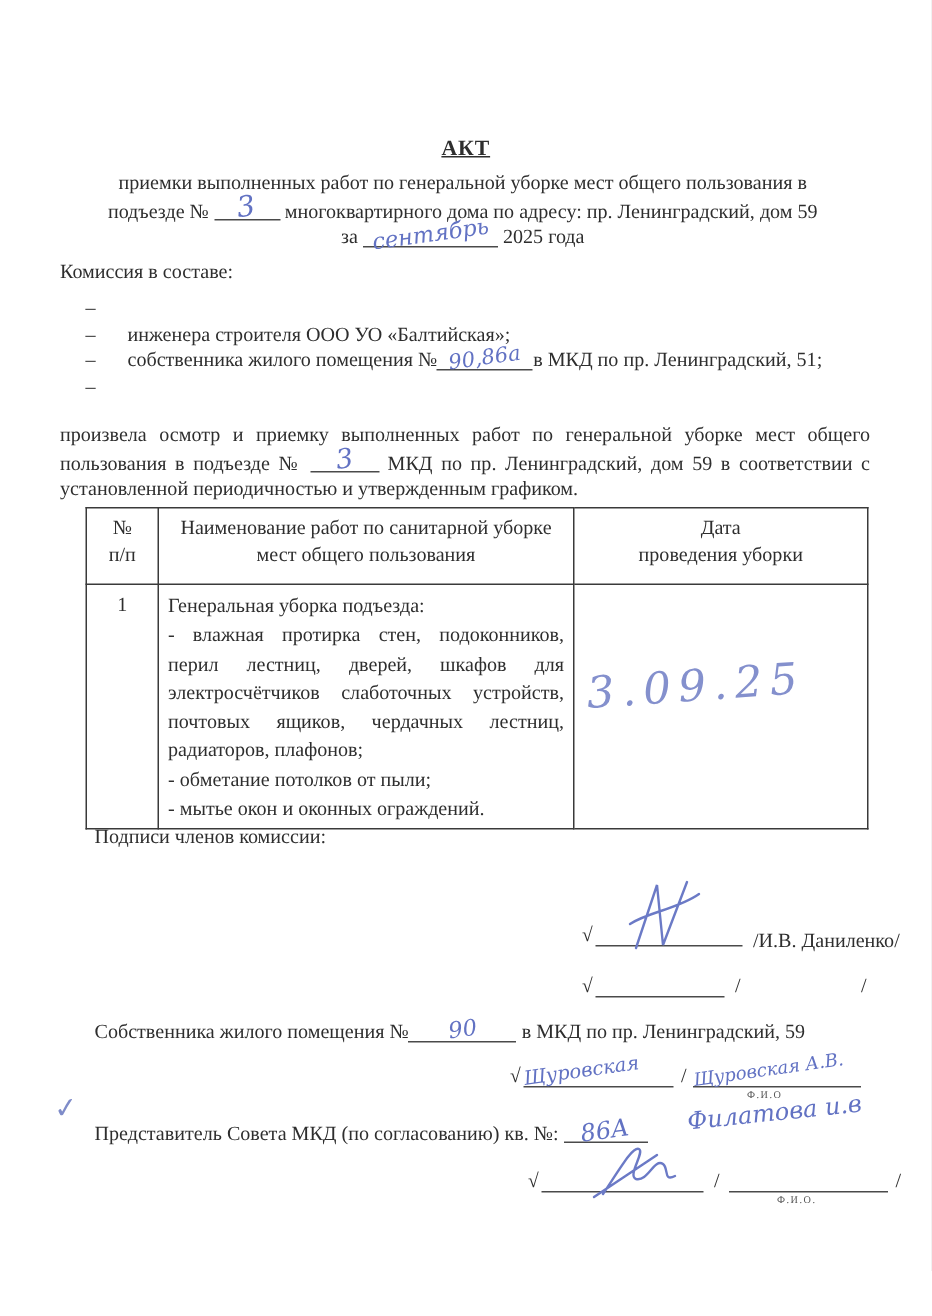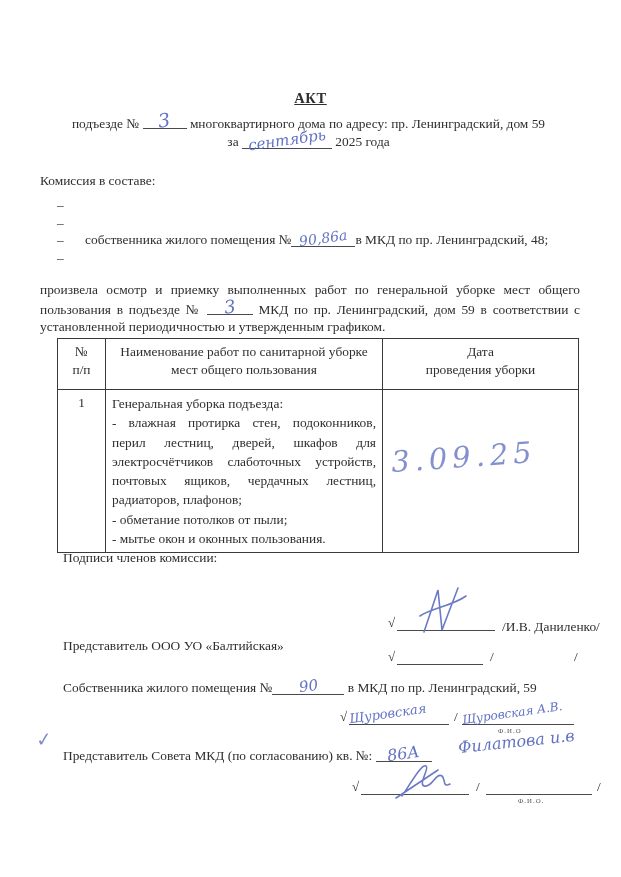--- a/index.html
+++ b/index.html
@@ -61,45 +61,47 @@
 </head>
 <body>
 
 <div class="page">
 
   <div class="abs center" style="left:0; right:0; top:90px;">
     <span class="b title">АКТ</span>
   </div>
 
   <div class="abs center" style="left:40px; right:44px; top:113px;">
+    <div>приемки выполненных работ по генеральной уборке мест общего пользования в</div>
     <div>
       <span>подъезде №</span>
       <span class="blank" style="width:44px;"><span class="hw hw-tilt" style="font-size:19px;">3</span></span>
       <span>многоквартирного дома по адресу: пр. Ленинградский, дом 59</span>
     </div>
     <div>
       <span>за</span>
       <span class="blank" style="width:90px;"><span class="hw hw-tilt" style="font-size:15px;">сентябрь</span></span>
       <span>2025 года</span>
     </div>
   </div>
 
   <div class="abs" style="left:40px; top:172px;">Комиссия в составе:</div>
 
   <div class="abs" style="left:57px; top:196px; width:520px;">
     <div class="li">
       <span class="dash">–</span>
     </div>
     <div class="li">
       <span class="dash">–</span>
+      <span>инженера строителя ООО УО «Балтийская»;</span>
     </div>
     <div class="li">
       <span class="dash">–</span>
       <span>
-        <span>собственника жилого помещения №</span><span class="blank" style="width:64px;"><span class="hw hw-tilt" style="font-size:14px;">90,86а</span></span><span>в МКД по пр. Ленинградский, 48;</span>
+        <span>собственника жилого помещения №</span><span class="blank" style="width:64px;"><span class="hw hw-tilt" style="font-size:14px;">90,86а</span></span><span>в МКД по пр. Ленинградский, 51;</span>
       </span>
     </div>
     <div class="li">
       <span class="dash">–</span>
     </div>
   </div>
 
   <div class="abs just" style="left:40px; width:540px; top:281px;">
     <span>произвела осмотр и приемку выполненных работ по генеральной уборке мест общего пользования в подъезде №</span>
     <span class="blank" style="width:46px;"><span class="hw hw-tilt" style="font-size:18px;">3</span></span>
@@ -124,42 +126,41 @@
           <div>Дата</div>
           <div>проведения уборки</div>
         </th>
       </tr>
       <tr>
         <td class="num-cell">1</td>
         <td class="works-body">
           <div>Генеральная уборка подъезда:</div>
           <div>- влажная протирка стен, подоконников, перил лестниц, дверей, шкафов для электросчётчиков слаботочных устройств, почтовых ящиков, чердачных лестниц, радиаторов, плафонов;</div>
           <div>- обметание потолков от пыли;</div>
-          <div>- мытье окон и оконных пользования.</div>
+          <div>- мытье окон и оконных ограждений.</div>
         </td>
         <td class="date-cell">
           <span class="date-hw">3.09.25</span>
         </td>
       </tr>
     </tbody>
       </table>
   </div>
 
   <div class="abs" style="left:63px; top:549px;">Подписи членов комиссии:</div>
 
   <div class="abs" style="left:0; top:614px; width:621px; height:20px;">
     <span class="abs check" style="left:388px; top:0;">√</span>
     <span class="abs sigline" style="left:397px; width:98px; top:0;"></span>
     <span class="abs" style="left:502px; top:4px;">/И.В. Даниленко/</span>
   </div>
   <svg class="sig" style="left:418px; top:586px;" width="62" height="50" viewBox="0 0 62 50">
     <path d="M6 46 L20 4 L24 44 L40 2 M2 30 C14 22, 34 20, 48 10" fill="none" stroke="#6b7ac6" stroke-width="1.6" stroke-linecap="round"></path>
   </svg>
 
-  <div class="abs" style="left:63px; top:637px;">Представитель ООО УО «Балтийская»</div>
   <div class="abs" style="left:0; top:648px; width:621px; height:20px;">
     <span class="abs check" style="left:388px; top:0;">√</span>
     <span class="abs sigline" style="left:397px; width:86px; top:0;"></span>
     <span class="abs" style="left:490px; top:0;">/</span>
     <span class="abs" style="left:574px; top:0;">/</span>
   </div>
 
   <div class="abs" style="left:63px; top:679px; width:540px;">
     <span>Собственника жилого помещения №</span><span class="blank" style="width:72px;"><span class="hw hw-tilt" style="font-size:15px;">90</span></span> <span>в МКД по пр. Ленинградский, 59</span>
   </div>

